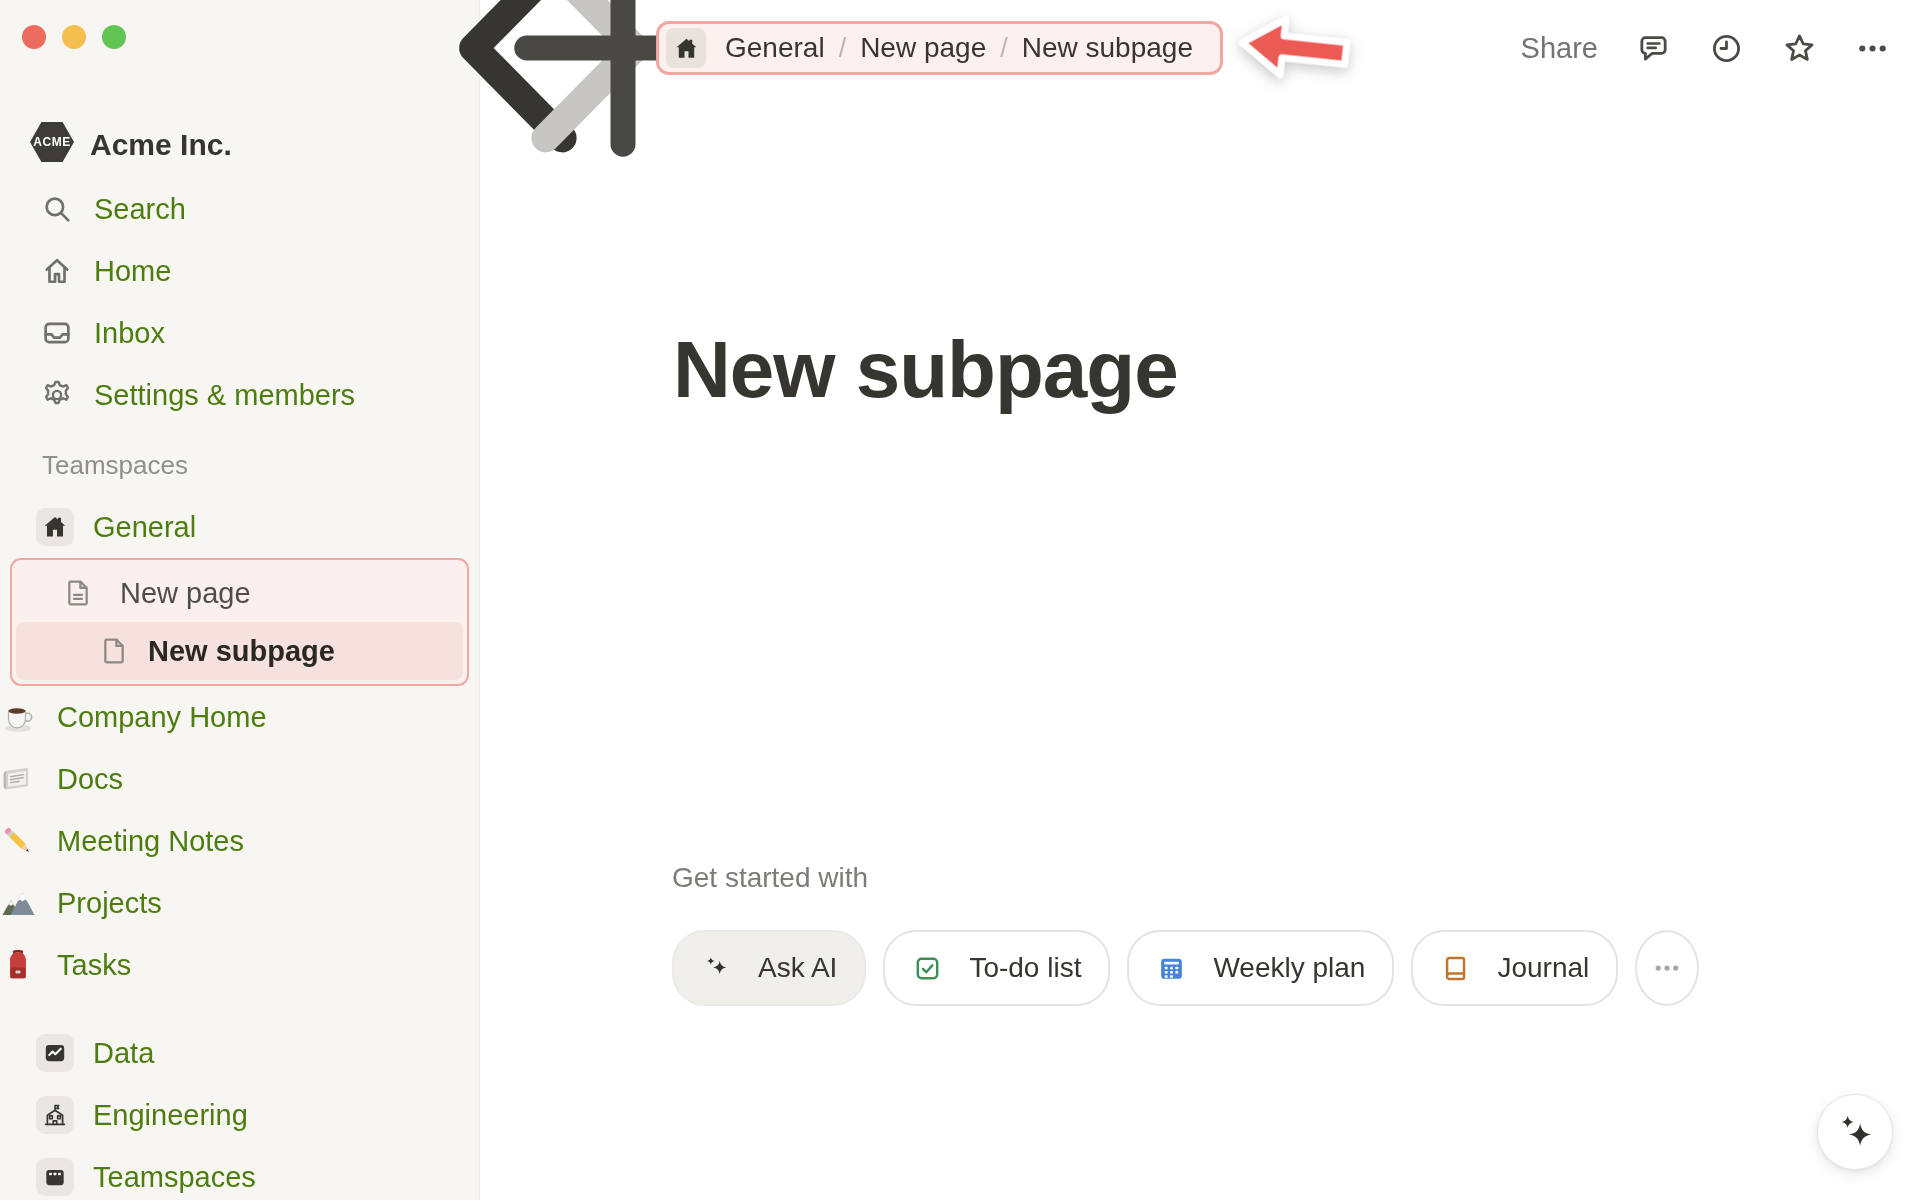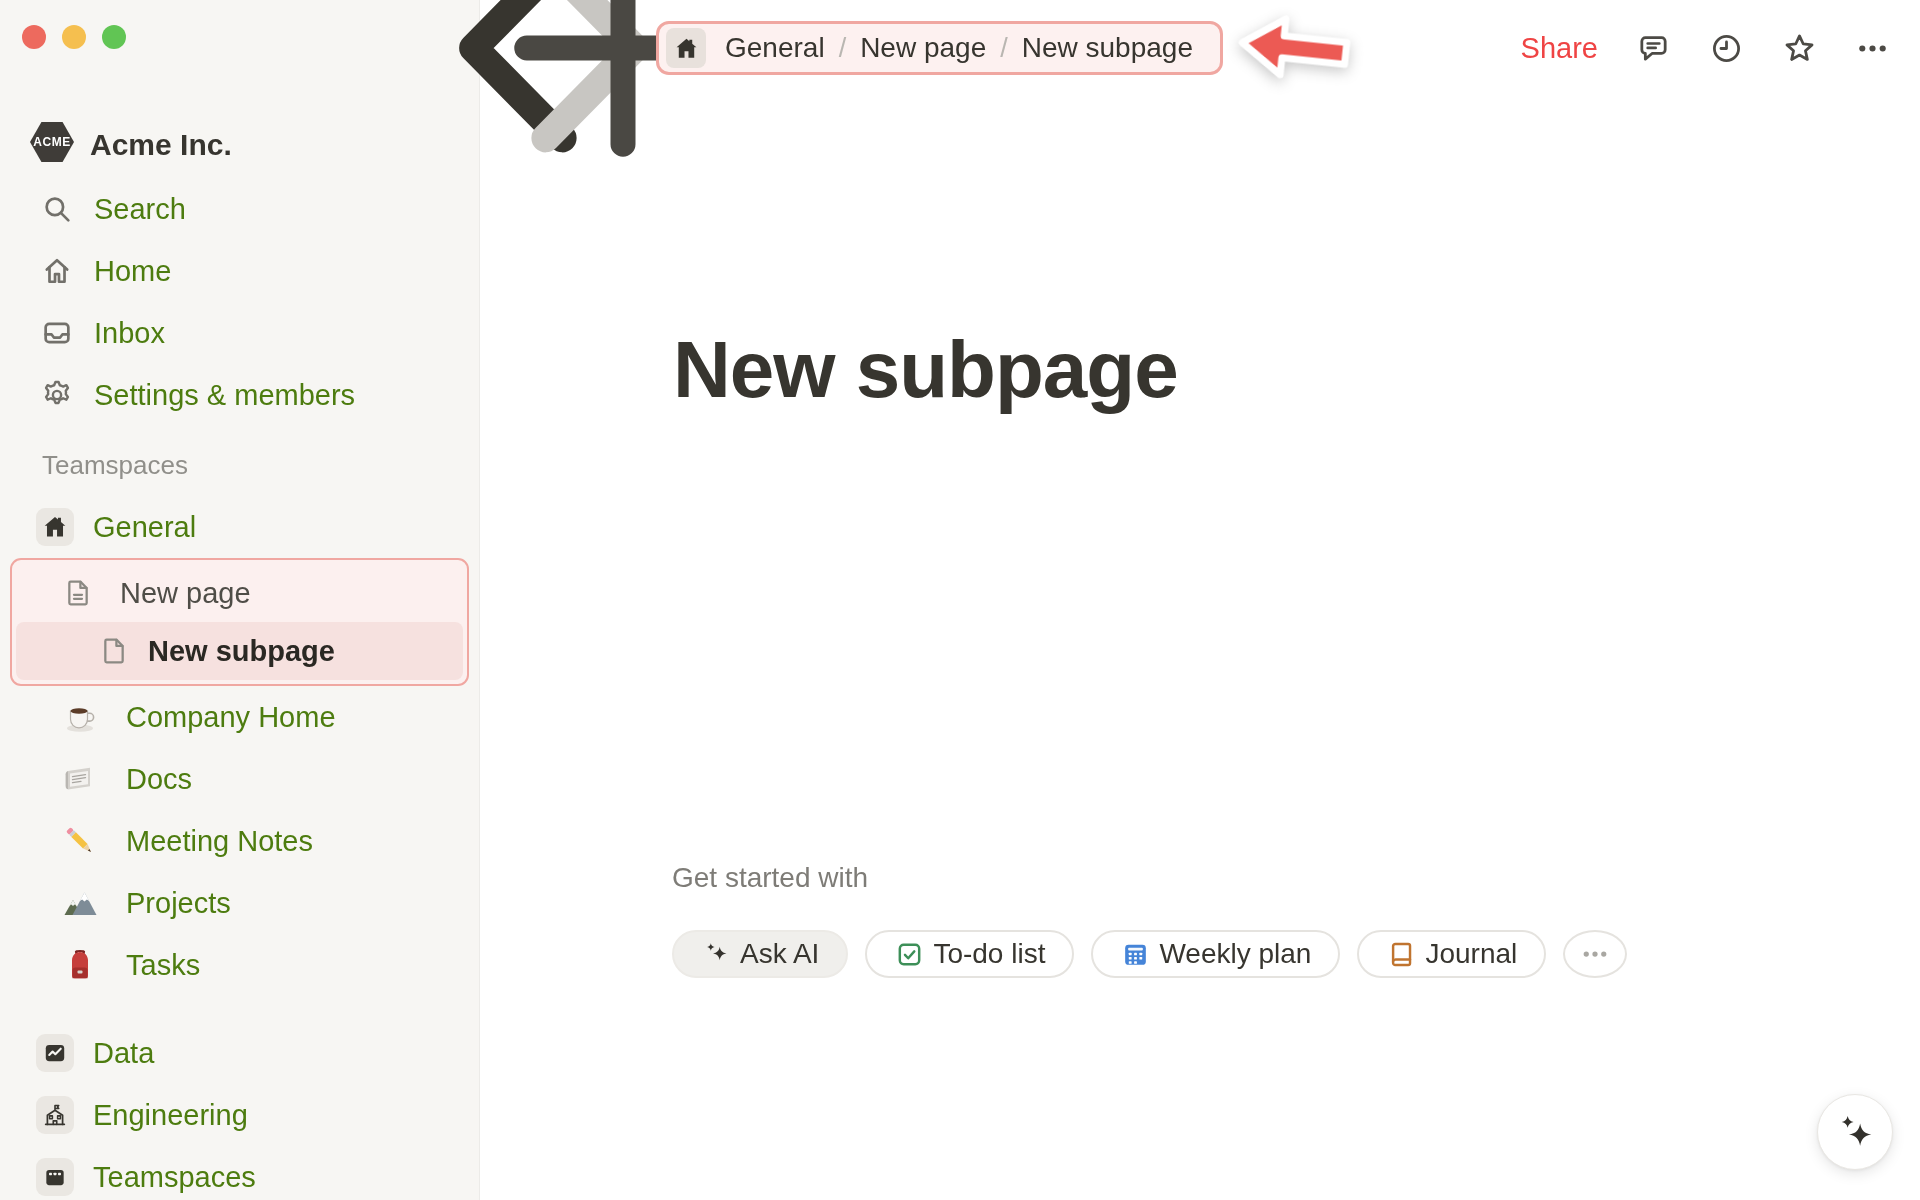--- a/index.html
+++ b/index.html
@@ -40,21 +40,21 @@
   .section-label { margin-top:22px; height:34px; display:flex; align-items:center; padding-left:42px; font-size:26px; color:#908f8a; }
   .ts-list { margin-top:14px; }
 
   .badge-row { padding-left:36px; gap:19px; }
   .sp-badge {
     width:38px; height:38px; border-radius:9px; background:#eae7e2;
     display:flex; align-items:center; justify-content:center; color:#37352f;
   }
   .sp-badge .ric { width:26px; height:26px; }
 
-  .ind1 { padding-left:62px; gap:28px; }
+  .ind1 { gap:21px; }
   .ind1 .ric { width:36px; height:36px; }
 
   .highlight-block {
     margin:0 10px; border:2px solid #f0a7a1; border-radius:11px;
     background:#fcf0ef; padding:4px; 
   }
   .hl-row { display:flex; align-items:center; height:58px; font-size:29px; color:#4f4d47; padding-left:46px; gap:26px; }
   .hl-row .ric { width:32px; height:32px; color:#8b8983; }
   .hl-row.selected {
     padding-left:82px; gap:18px; background:#f6e1df; border-radius:8px;
@@ -76,35 +76,35 @@
     padding:0 20px 0 7px; gap:4px;
   }
   .crumb-badge { width:40px; height:40px; border-radius:8px; background:#e8e1dc; display:flex; align-items:center; justify-content:center; color:#37352f; margin-right:8px; }
   .crumb-badge .ric { width:25px; height:25px; }
   .crumb-seg { font-size:28px; color:#37352f; padding:0 7px; white-space:nowrap; }
   .crumb-sep { font-size:27px; color:#b9b6b1; padding:0 3px; }
 
   .arrow-annot { margin-left:12px; transform:rotate(6deg); filter:drop-shadow(0 4px 7px rgba(0,0,0,0.22)); }
 
   .topbar-right { margin-left:auto; display:flex; align-items:center; gap:38px; }
-  .share { font-size:29px; color:#ef4444; }
+  .share { font-size:29px; color:#737373; }
   .act-icon { width:35px; height:35px; color:#4c4a45; display:flex; }
 
   .page-title {
     position:absolute; left:193px; top:324px; margin:0;
     font-size:80px; font-weight:700; letter-spacing:-1px; color:#37352f;
   }
 
   .get-started { position:absolute; left:192px; top:862px; }
   .gs-label { font-size:28px; color:#7e7c77; }
   .pills { display:flex; align-items:center; gap:17px; margin-top:36px; }
   .pill {
-    display:flex; align-items:center; height:48px; border-radius:33px;
+    display:flex; align-items:center; height:76px; border-radius:33px;
     background:#ffffff; border:2px solid #e5e3df; padding:0 27px;
-    font-size:28px; color:#37352f; gap:8px; cursor:default; white-space:nowrap;
+    font-size:28px; color:#37352f; gap:26px; cursor:default; white-space:nowrap;
   }
   .pill .ric { width:31px; height:31px; }
   .pill.filled { background:#f0efec; border-color:#eceae6; }
   .pill.filled .ric { color:#34322d; }
   .pill.circle { width:64px; padding:0; justify-content:center; border-radius:50%; color:#a9a7a2; }
   .pill.circle .ric { width:30px; height:30px; }
 
   .float-btn {
     position:absolute; right:27px; bottom:30px; width:76px; height:76px;
     border-radius:50%; background:#ffffff; border:1px solid #e9e7e3;

